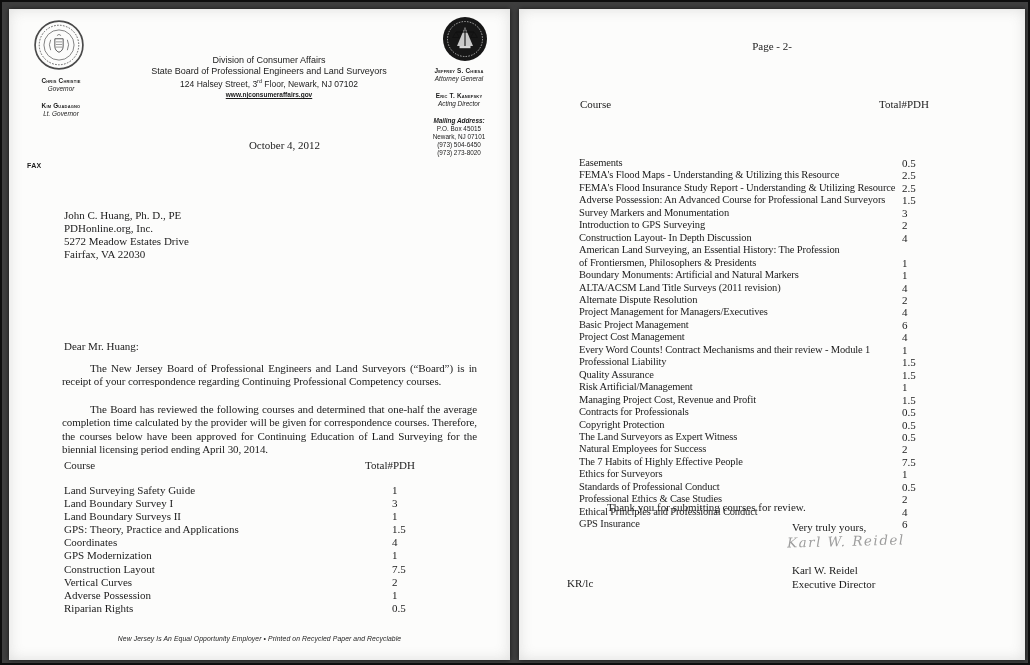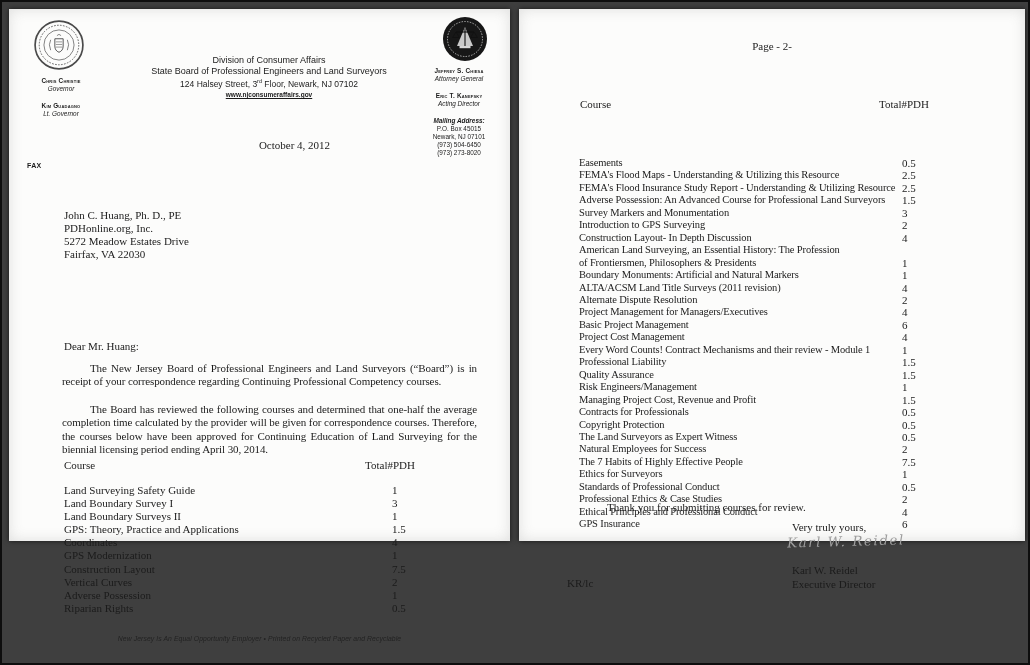--- a/index.html
+++ b/index.html
@@ -3,21 +3,21 @@
 <meta charset="utf-8">
 <style>
   * { margin:0; padding:0; box-sizing:border-box; }
   html,body { background:#1a1a1a; }
   .viewer {
     position:relative; width:1030px; height:665px;
     background:#3f3f3f; border:2px solid #0e0e0e; overflow:hidden;
     font-family:"Liberation Serif", serif; color:#1b1b1b;
   }
   .page {
-    position:absolute; top:7px; height:532px; background:#fcfcfb;
+    position:absolute; top:7px; height:651px; background:#fcfcfb;
     box-shadow:0 0 5px rgba(0,0,0,0.65), inset 0 0 14px rgba(90,90,90,0.18);
   }
   .page1 { left:7px;  width:501px; }
   .page2 { left:517px; width:506px; }
 
   
   .seal-nj { position:absolute; left:24px; top:10px; width:52px; height:52px; }
   .officials-left { position:absolute; left:4px; top:68px; width:96px; text-align:center;
                     font-family:"Liberation Sans", sans-serif; font-size:6.4px; line-height:8px; }
   .official { margin-bottom:9px; }
@@ -28,21 +28,21 @@
   .lh-line3 { font-size:8.5px; }
   .lh-line3 sup { font-size:5.5px; }
   .lh-site { font-size:6.5px; font-weight:bold; text-decoration:underline; margin-top:1px; }
   .seal-ag { position:absolute; left:432px; top:6px; width:48px; height:48px; }
   .officials-right { position:absolute; left:398px; top:58px; width:104px; text-align:center;
                      font-family:"Liberation Sans", sans-serif; font-size:6.4px; line-height:8px; }
   .mailing-label { font-weight:bold; font-style:italic; }
   .mailing { margin-top:2px; }
 
   
-  .date-line { position:absolute; left:178px; top:130px; width:215px; text-align:center; font-size:11px; }
+  .date-line { position:absolute; left:168px; top:130px; width:215px; text-align:center; font-size:11px; }
   .fax-label { position:absolute; left:18px; top:153px; font-family:"Liberation Sans", sans-serif;
                font-size:7px; font-weight:bold; letter-spacing:.3px; }
   .recipient { position:absolute; left:55px; top:200px; font-size:11px; line-height:13px; }
   .re-block { position:absolute; left:240px; top:273px; width:185px; text-align:center;
               font-size:11px; line-height:13.5px; }
   .salutation { position:absolute; left:55px; top:331px; font-size:11px; }
   .para { position:absolute; left:53px; width:415px; font-size:11px; line-height:13.4px;
           text-align:justify; text-indent:28px; letter-spacing:-0.1px; }
   .para1 { top:353px; }
   .para2 { top:394px; }
@@ -277,21 +277,21 @@
       </div>
         <div class="crow">
         <span class="cname">Professional Liability</span>
         <span class="cpdh">1.5</span>
       </div>
         <div class="crow">
         <span class="cname">Quality Assurance</span>
         <span class="cpdh">1.5</span>
       </div>
         <div class="crow">
-        <span class="cname">Risk Engineers/Management</span>
+        <span class="cname">Risk Artificial/Management</span>
         <span class="cpdh">1</span>
       </div>
         <div class="crow">
         <span class="cname">Managing Project Cost, Revenue and Profit</span>
         <span class="cpdh">1.5</span>
       </div>
         <div class="crow">
         <span class="cname">Contracts for Professionals</span>
         <span class="cpdh">0.5</span>
       </div>

